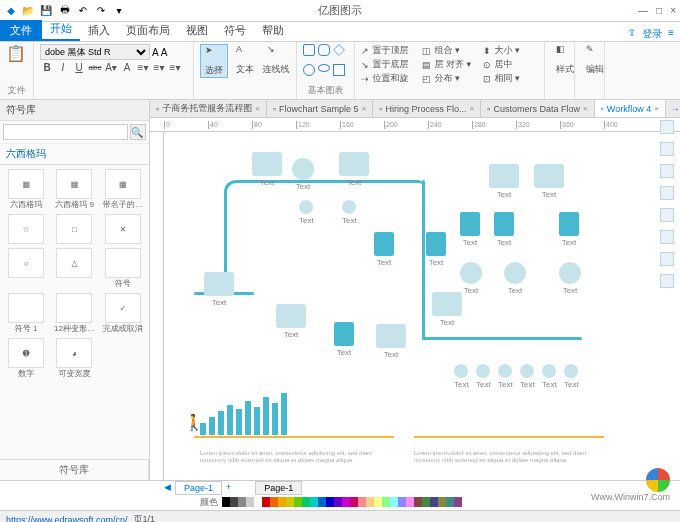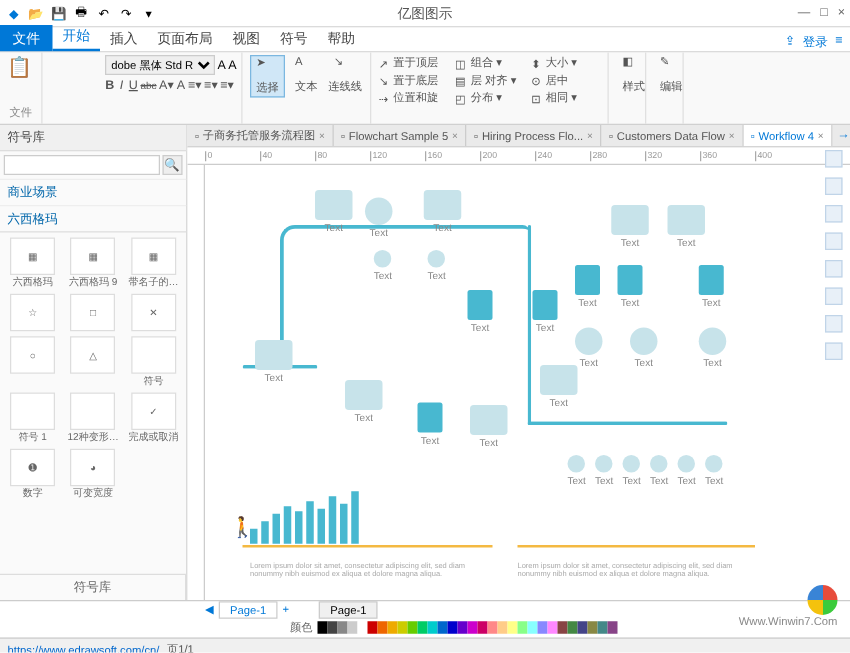--- a/index.html
+++ b/index.html
@@ -17,21 +17,21 @@
   .ribbon-tabs .filetab { background: #0078d7; color: #fff; padding: 3px 10px; font-size: 11px; }
   .ribbon-tabs .tab { padding: 3px 8px; font-size: 11px; color: #444; cursor: pointer; }
   .ribbon-tabs .tab.active { border-bottom: 2px solid #0078d7; color: #0078d7; }
   .ribbon-tabs .right { margin-left: auto; display: flex; gap: 6px; padding-right: 6px; color: #0078d7; font-size: 10px; }
   
   .ribbon { height: 58px; background: #f9f9f9; border-bottom: 1px solid #d0d0d0; display: flex; }
   .group { border-right: 1px solid #e0e0e0; padding: 2px 6px; display: flex; flex-direction: column; justify-content: space-between; }
   .group-label { font-size: 9px; color: #888; text-align: center; }
   .group-content { display: flex; gap: 3px; }
   
-  .fontgroup .row { display: flex; gap: 2px; align-items: center; margin-bottom: 2px; margin-left: 44px; }
+  .fontgroup .row { display: flex; gap: 2px; align-items: center; margin-bottom: 2px; }
   .fontgroup select { font-size: 9px; height: 16px; border: 1px solid #ccc; }
   .fontgroup .btns span { display: inline-block; width: 14px; text-align: center; font-size: 10px; color: #555; cursor: pointer; }
   
   .bigbtn { width: 28px; display: flex; flex-direction: column; align-items: center; gap: 1px; font-size: 9px; color: #555; cursor: pointer; }
   .bigbtn .ico { width: 18px; height: 18px; }
   .bigbtn.sel { background: #d0e7f7; border: 1px solid #7bb7e0; }
   
   .shapes-row { display: flex; gap: 3px; }
   .shapes-row .sh { width: 12px; height: 12px; border: 1.5px solid #388ac7; }
   
@@ -80,21 +80,21 @@
   
   .righttools { position: absolute; right: 4px; top: 120px; width: 16px; display: flex; flex-direction: column; gap: 8px; }
   .righttools .rt { width: 14px; height: 14px; background: #e8f0f8; border: 1px solid #c0d4e8; cursor: pointer; }
   
   
   .bottombar { height: 30px; border-top: 1px solid #ccc; display: flex; flex-direction: column; }
   .pagetabs { height: 14px; display: flex; font-size: 9px; }
   .pagetabs .ptab { padding: 1px 8px; border: 1px solid #ccc; background: #f0f0f0; }
   .pagetabs .ptab.active { background: #fff; color: #0078d7; }
   .pagetabs .plus { padding: 1px 4px; color: #0078d7; }
-  .colorbar { height: 14px; display: flex; align-items: center; gap: 0; padding-left: 40px; margin-left: 32px; }
+  .colorbar { height: 14px; display: flex; align-items: center; gap: 0; padding-left: 40px; }
   .colorbar .sw { width: 8px; height: 10px; }
   
   .statusbar { height: 18px; background: #f0f0f0; border-top: 1px solid #ccc; display: flex; align-items: center; padding: 0 6px; font-size: 9px; color: #555; }
   .statusbar .link { color: #0066cc; text-decoration: underline; }
   
   
   .watermark { position: absolute; right: 10px; bottom: 30px; font-size: 16px; font-weight: bold; color: #2060c0; display: flex; align-items: center; gap: 4px; }
   .watermark .logo { width: 24px; height: 24px; border-radius: 50%; background: conic-gradient(#e74c3c 0 90deg, #3ccb3c 90deg 180deg, #f4c20d 180deg 270deg, #3984d6 270deg 360deg); }
   .watermark .sub { position: absolute; bottom: -10px; right: 0; font-size: 9px; color: #888; font-weight: normal; }
   .blue { color: #0078d7; }
@@ -172,20 +172,33 @@
           <span class="ico">A</span>
           <span>文本</span>
         </div>
       <div class="bigbtn">
           <span class="ico">↘</span>
           <span>连线线</span>
         </div>
     </div>
     <div style="height:9px"></div>
   </div>
+  <div class="group" style="width:58px">
+    <div class="shapes-row">
+      <div class="sh" style="border-radius:2px"></div>
+      <div class="sh" style="border-radius:4px"></div>
+      <div class="sh" style="transform:rotate(45deg) scale(0.7)"></div>
+    </div>
+    <div class="shapes-row">
+      <div class="sh" style="border-radius:50%"></div>
+      <div class="sh" style="border-radius:50%;height:8px"></div>
+      <div class="sh"></div>
+    </div>
+    <div class="group-label">基本图表</div>
+  </div>
   <div class="group arr-group" style="width:190px">
     <div style="display:grid;grid-template-columns:1fr 1fr 1fr;gap:1px 6px">
       <div class="row">
           <span>↗</span>
           <span>置于顶层</span>
         </div>
       <div class="row">
           <span>◫</span>
           <span>组合 ▾</span>
         </div>
@@ -235,21 +248,20 @@
 
 <div class="workspace">
 
   <div class="leftpanel">
     <div class="hdr">符号库</div>
     <div class="search">
       <input placeholder="" style="">
       <div class="sbtn">🔍</div>
     </div>
     <div class="cats">
-      <div class="cat">商业场景</div>
       <div class="cat">六西格玛</div>
     </div>
     <div class="lib">
       <div class="libgrid" id="libgrid">
           <div class="libitem">
             <div class="thumb">▦</div>
             <div>六西格玛</div>
           </div>
           <div class="libitem">
             <div class="thumb">▦</div>

